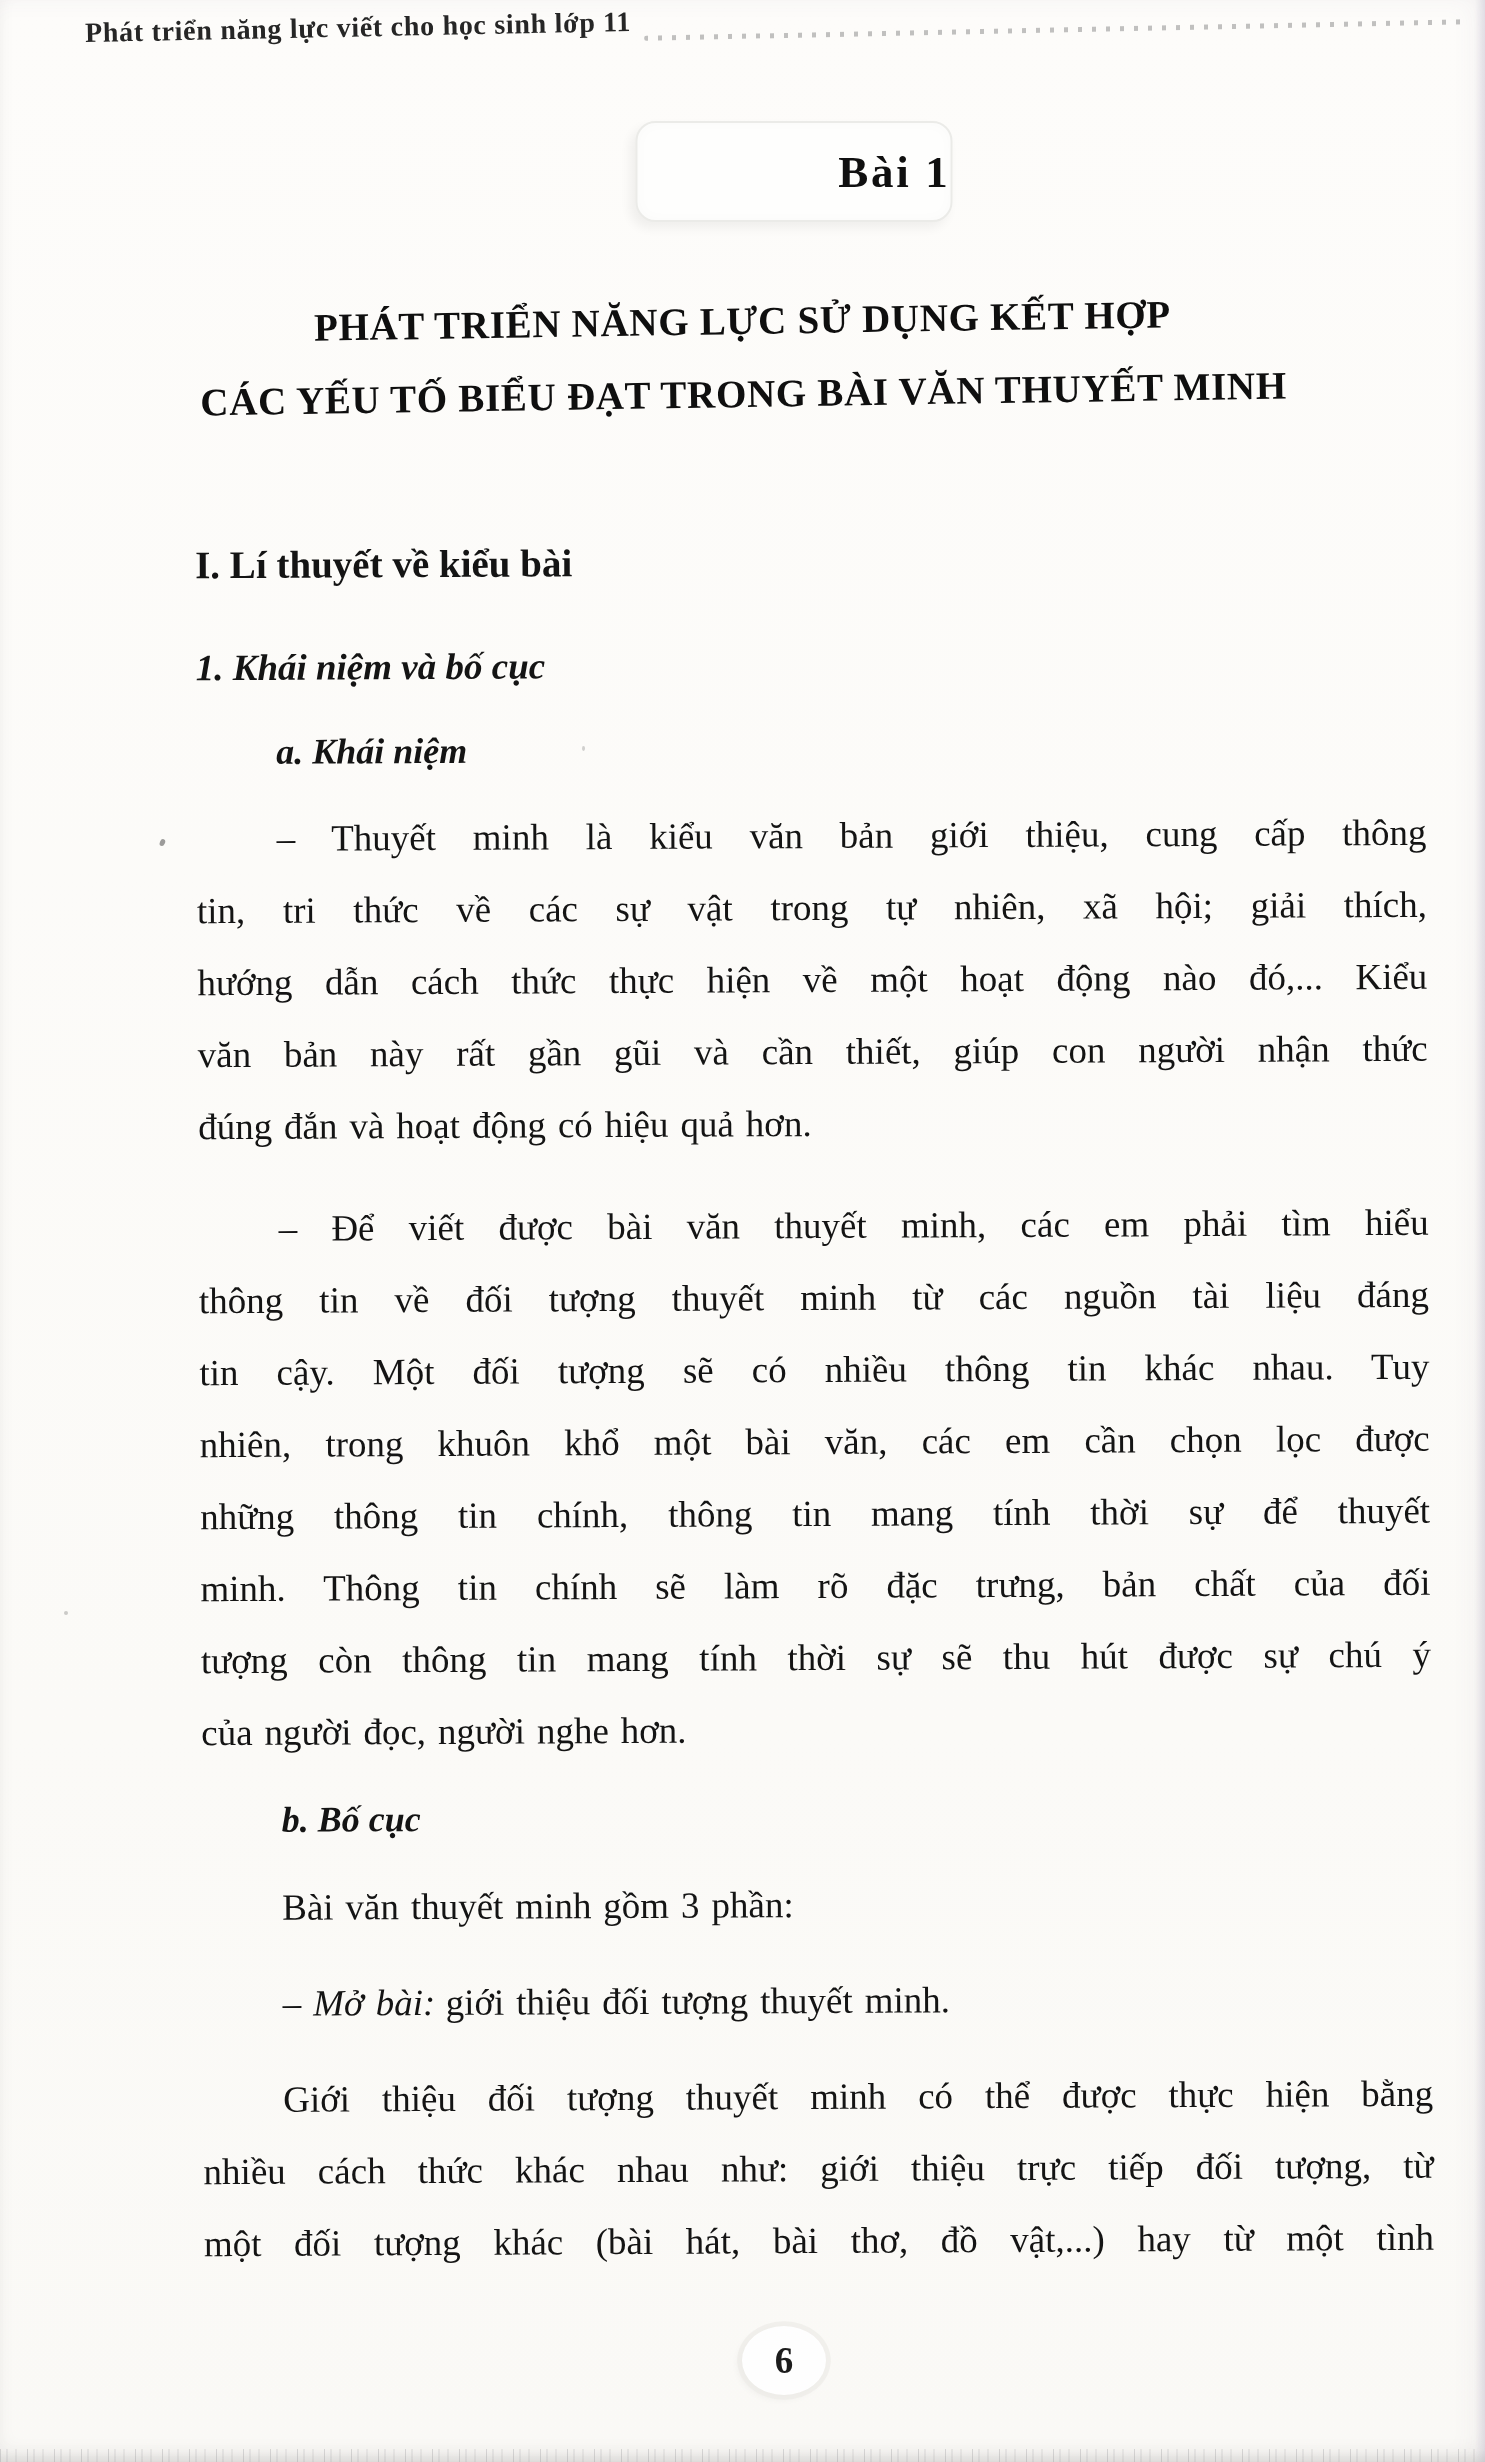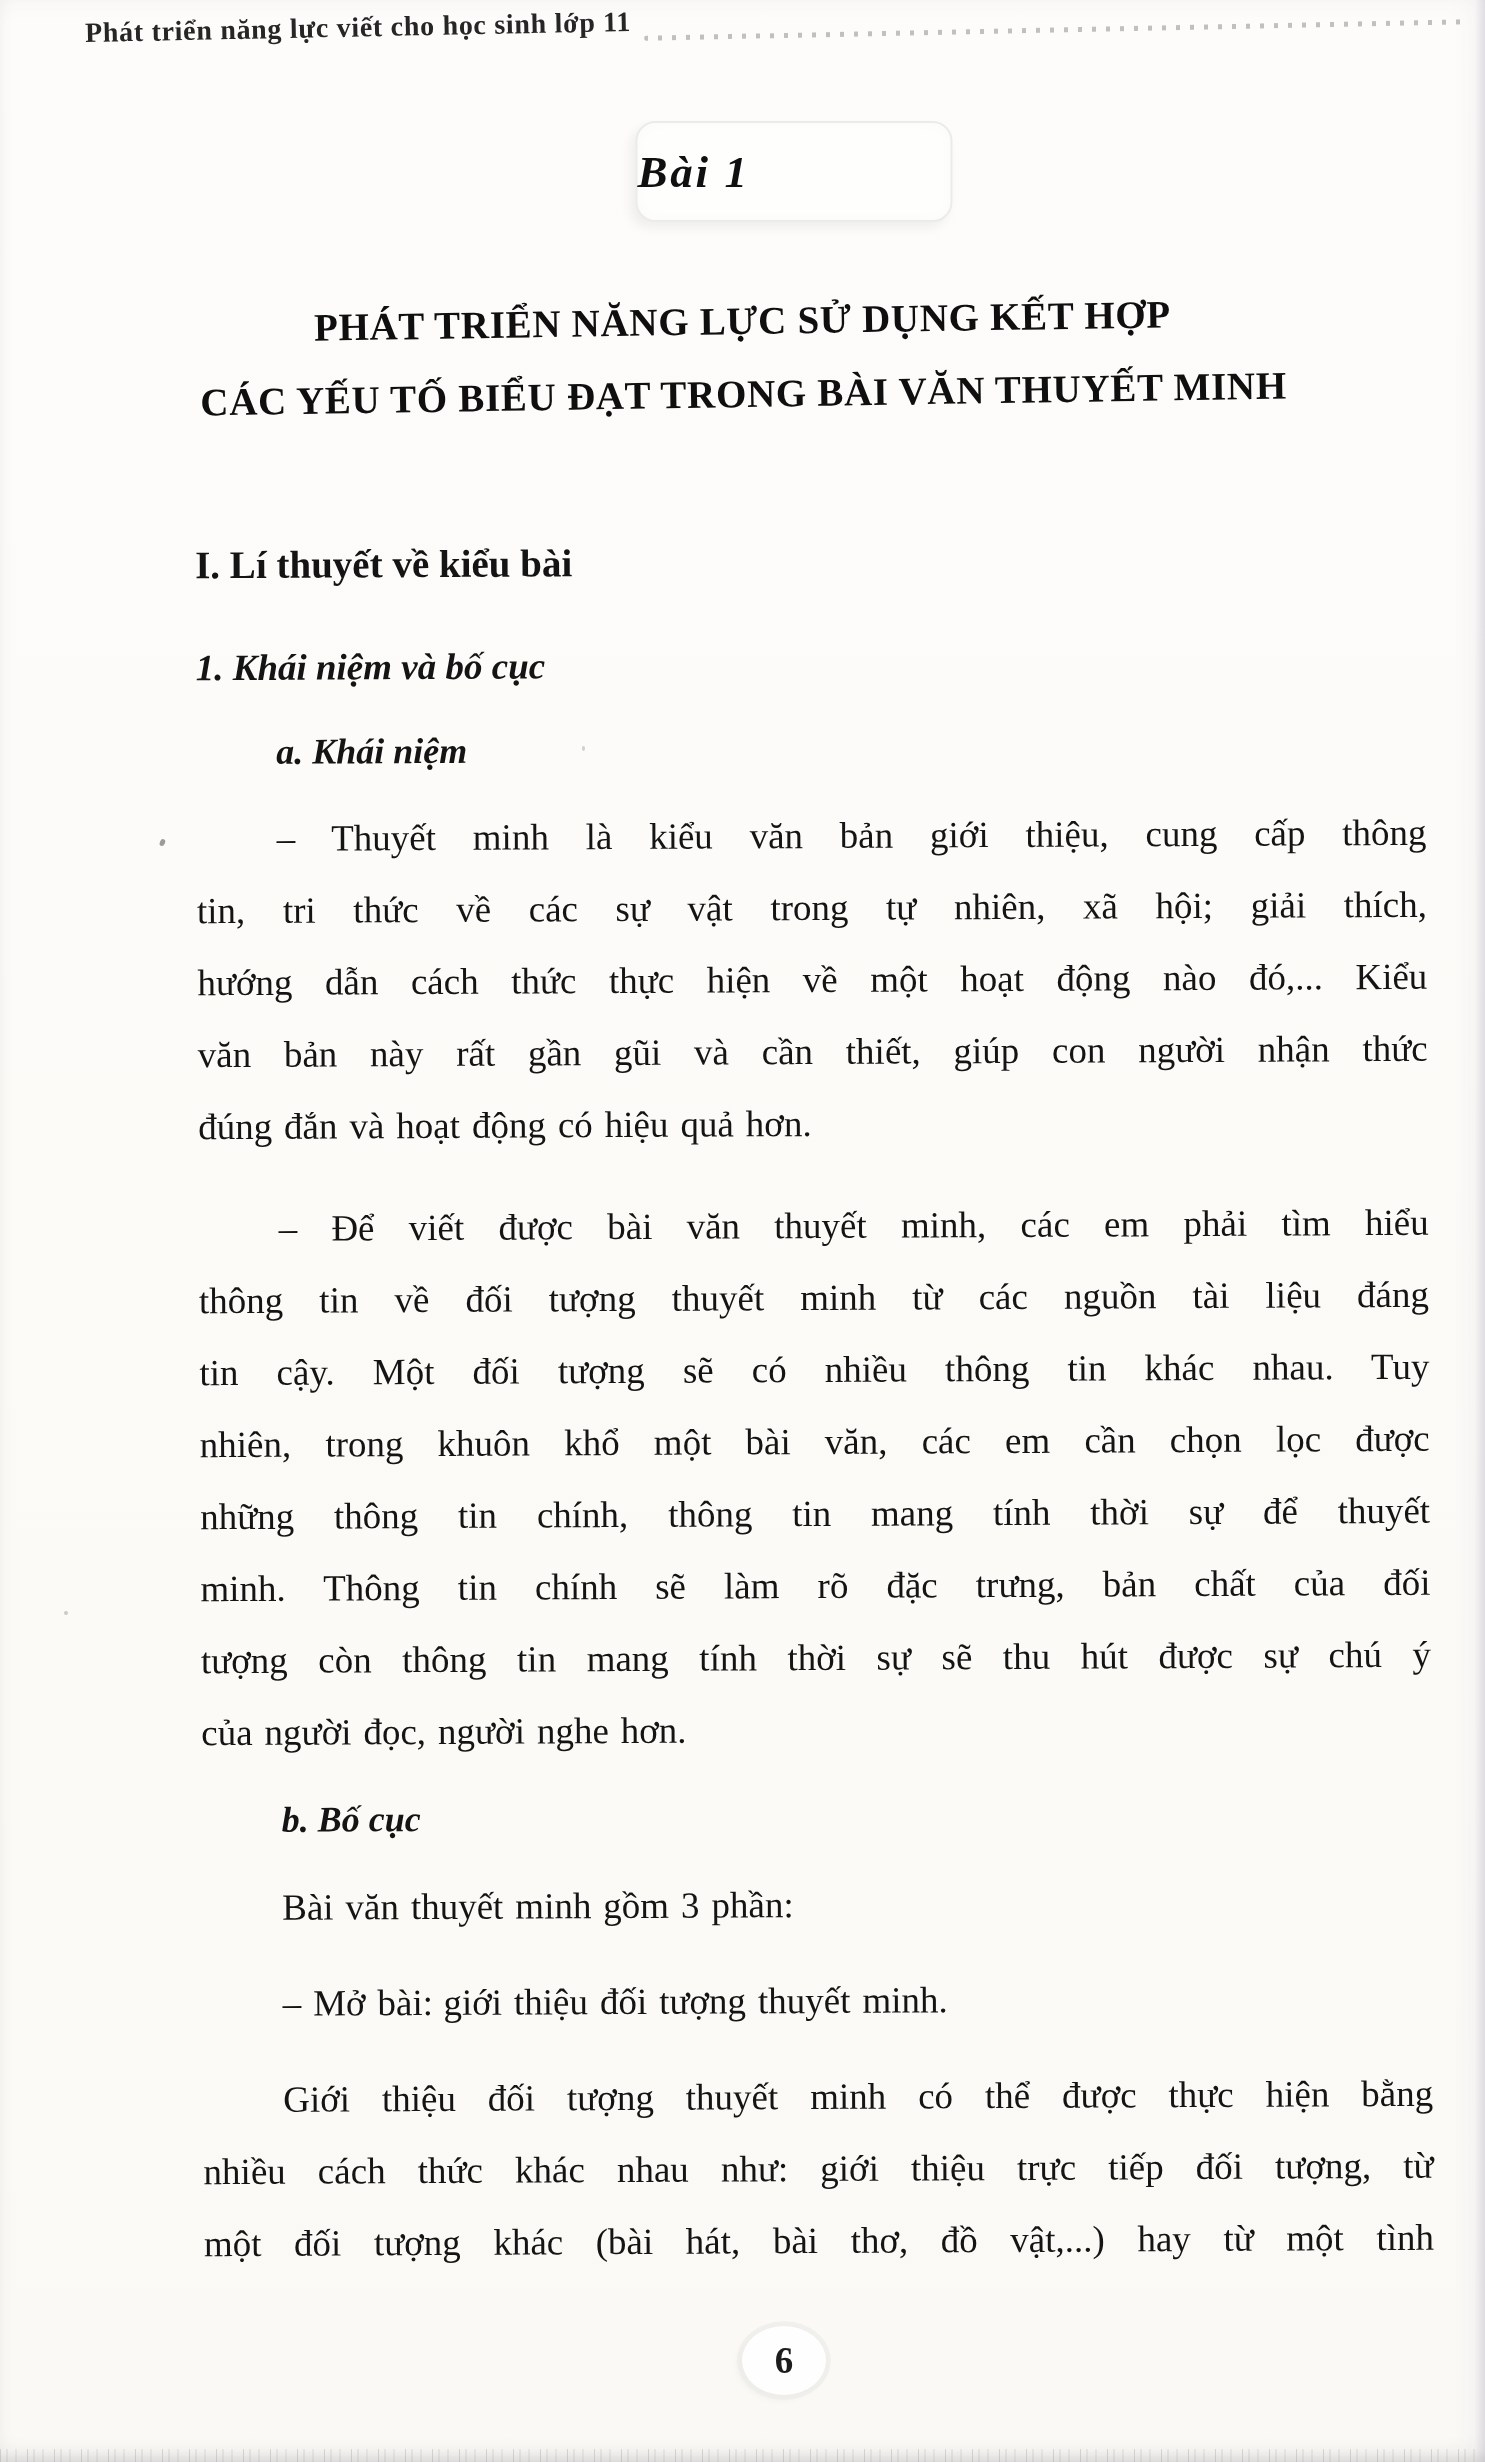--- a/index.html
+++ b/index.html
@@ -32,21 +32,21 @@
 
   
   .lesson-badge {
     position: absolute; top: 121px; left: 50%;
     transform: translateX(calc(-50% + 51px));
     width: 313px; height: 97px;
     background: #fefefd;
     border: 2px solid #ebebe8;
     border-radius: 20px;
     box-shadow: -4.7px 6px 10.7px rgba(0,0,0,0.055), inset 0 0 14.7px rgba(0,0,0,0.02);
-    display: flex; align-items: center; justify-content: flex-start; font-style: italic;
+    display: flex; align-items: center; justify-content: flex-end;
   }
   .lesson-badge span { font-size: 45px; font-weight: bold; letter-spacing: 2.7px; color: #101010; }
 
   
   .chapter-title {
     position: absolute; top: 259px; left: 47px; right: 47px;
     text-align: center; font-weight: bold; font-size: 39px;
     line-height: 1.86; letter-spacing: 0.7px; color: #0f0f0f;
     transform: rotate(-0.9deg);
   }
@@ -65,21 +65,21 @@
 
   p.para { margin: 0 0 30px 0; }
   p.single { margin: 0 0 24px 0; }
   .jline {
     display: block; line-height: 72px;
     text-align: justify; text-align-last: justify;
     word-spacing: 2.7px;
   }
   .jl-first { text-indent: 80px; }
   .jl-last { text-align-last: left; }
-  .lead-italic { margin-right: 0.28em; }
+  .lead-italic { font-style: italic; margin-right: 0.28em; }
 
   
   .page-number-badge {
     position: absolute; top: 2326px; left: 50%;
     transform: translateX(calc(-50% + 41px));
     width: 84px; height: 69px;
     background: #fefefe; border-radius: 50%;
     box-shadow: 0 0 0 4.7px rgba(238,236,232,0.75), -3.3px 3.3px 8px rgba(0,0,0,0.06);
     display: flex; align-items: center; justify-content: center;
   }

